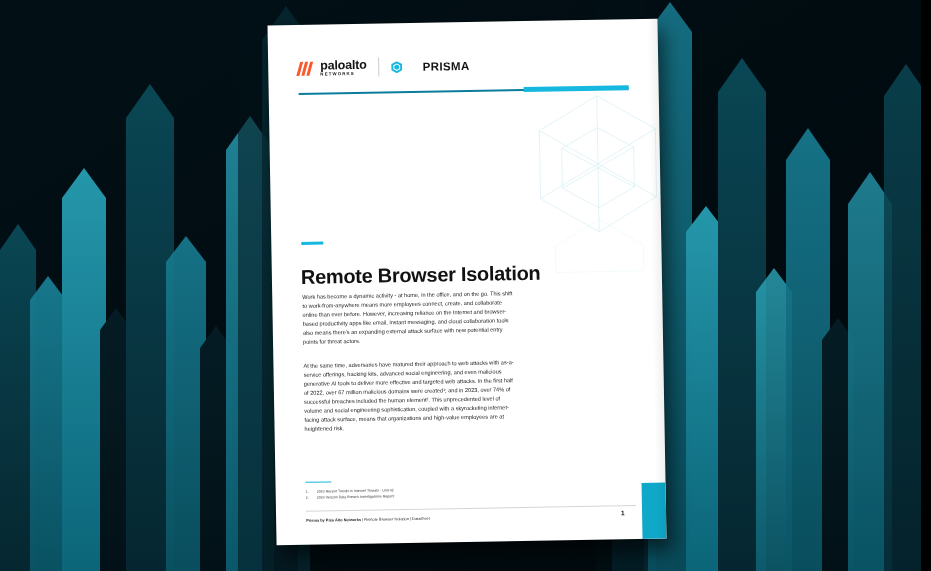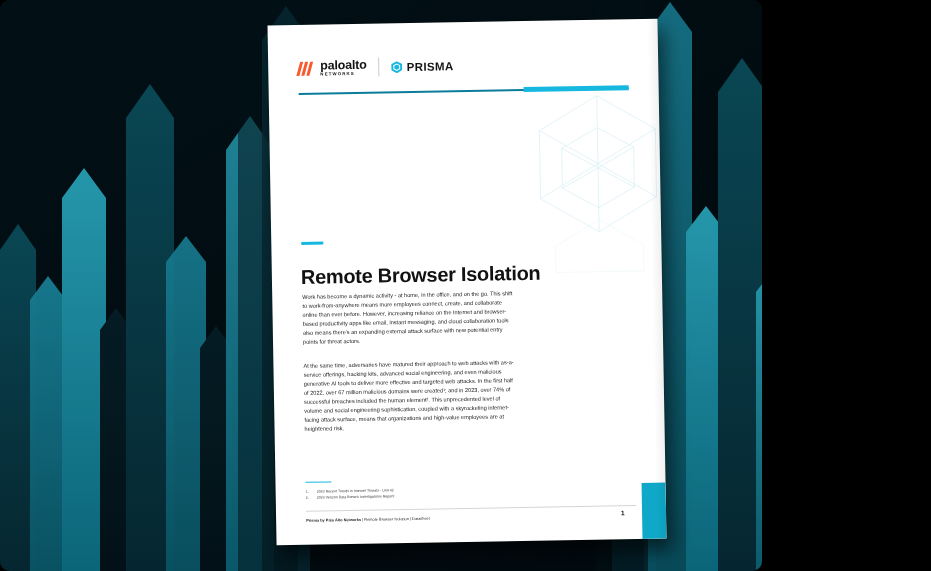--- a/index.html
+++ b/index.html
@@ -8,25 +8,24 @@
     background: #000;
   }
   body {
     width: 931px;
     height: 571px;
     overflow: hidden;
     font-family: "Liberation Sans", sans-serif;
   }
   #stage {
     position: relative;
-    width: 762px;
+    width: 921px;
     height: 571px;
     background: #04161c;
     overflow: hidden;
-    border-radius: 10px;
   }
 
   
   #bg {
     position: absolute;
     inset: 0;
     background: linear-gradient(100deg, #021016 0%, #041c24 38%, #03151b 70%, #010a0e 100%);
     overflow: hidden;
   }
 
@@ -134,20 +133,21 @@
   }
   .prisma-mark {
     width: 11px;
     height: 12px;
   }
   .prisma-text {
     font-size: 11.5px;
     font-weight: bold;
     color: #141414;
     letter-spacing: 0.4px;
+    margin-left: 16px;
   }
 
   
   #header-rule {
     position: absolute;
     left: 30px;
     top: 68px;
     width: 330px;
     height: 2px;
     background: #0b7c9b;

